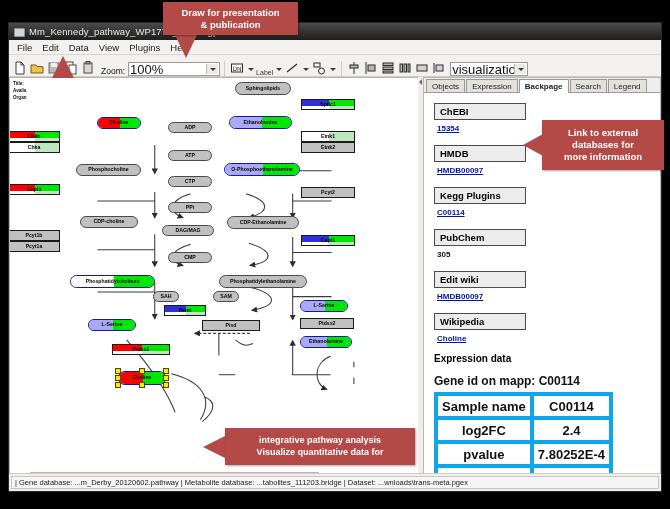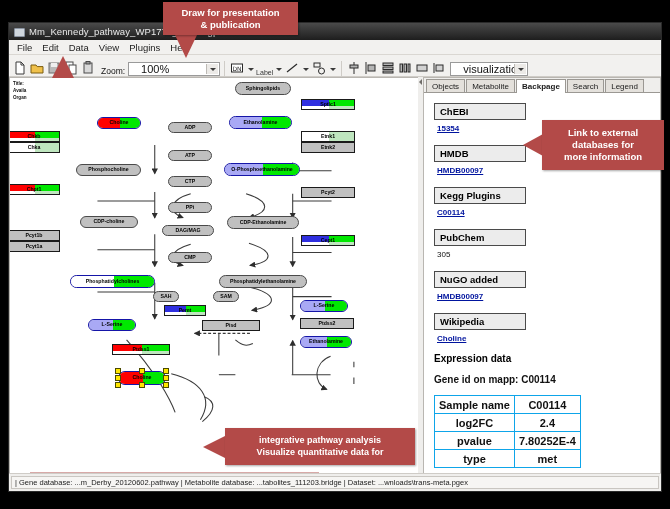--- a/index.html
+++ b/index.html
@@ -20,21 +20,21 @@
   .menubar{height:15px;background:#f2f1ef;border-bottom:1px solid #dad7d2;
            display:flex;align-items:center;padding:0 3px;box-sizing:border-box;}
   .menubar span{font-size:9.5px;color:#1d1d1d;padding:0 5px;cursor:default;}
 
   .toolbar{height:22px;background:#f2f1ef;border-bottom:1px solid #cfccc7;
            display:flex;align-items:flex-end;padding:0 3px;box-sizing:border-box;gap:1px;}
   .tb-btn{width:16px;height:16px;position:relative;display:inline-block;}
   .tb-sep{width:1px;height:15px;background:#cfccc7;margin:0 3px;}
   .zoomlbl{font-size:8.5px;color:#111;margin:0 2px 0 4px;}
   .combo{height:14px;border:1px solid #9a9a9a;background:#fff;display:flex;align-items:center;
-         font-size:11px;color:#111;padding-left:12px;box-sizing:border-box;position:relative;}
+         font-size:13px;color:#111;padding-left:1px;box-sizing:border-box;position:relative;}
   .combo .arw{position:absolute;right:1px;top:1px;bottom:1px;width:11px;background:#eceae7;
       border-left:1px solid #bdbab5;display:flex;align-items:center;justify-content:center;}
   .combo .arw:after{content:"";border-left:3px solid transparent;border-right:3px solid transparent;
       border-top:3.5px solid #3a3a3a;}
   .zoomcombo{width:92px;}
   .viscombo{width:78px;margin-left:2px;}
   .drop-arw{width:9px;height:14px;display:flex;align-items:center;justify-content:center;}
   .drop-arw:after{content:"";border-left:3px solid transparent;border-right:3px solid transparent;
       border-top:3.5px solid #3a3a3a;}
   .mini-lbl{font-size:7px;color:#333;}
@@ -54,25 +54,25 @@
             padding-left:2px;box-sizing:border-box;border-bottom:1px solid #9b9893;}
   .tab{font-size:8px;color:#1b1b1b;padding:1.5px 5px 1.5px;background:#e4e1dc;
        border:1px solid #9b9893;border-bottom:none;margin-right:1px;white-space:nowrap;}
   .tab.active{background:#fff;position:relative;top:1px;padding-bottom:2.5px;font-weight:bold;}
 
   .sidecontent{flex:1;overflow:hidden;position:relative;padding:8px 0 0 10px;}
   .db-head{display:inline-block;min-width:80px;background:#ececec;border:1px solid #4a4a4a;
            font-size:9.5px;font-weight:bold;color:#000;padding:2px 5px;margin-bottom:4px;}
   .db-link{font-size:8px;color:#00149e;text-decoration:underline;font-weight:bold;
            display:block;margin:0 0 10px 3px;}
-  .db-plain{font-size:8px;color:#111;display:block;margin:0 0 10px 3px;font-weight:normal;}
+  .db-plain{font-size:8px;color:#111;display:block;margin:0 0 10px 3px;font-weight:bold;}
   .expr-title{font-size:10px;font-weight:bold;color:#000;margin:2px 0 10px 0;}
-  .gene-id{font-size:10px;font-weight:bold;color:#111;margin-bottom:10px;}
+  .gene-id{font-size:12px;font-weight:bold;color:#111;margin-bottom:4px;}
   table.expr{border-collapse:collapse;}
-  table.expr td{border:1px solid #0ea5e9;font-size:11px;font-weight:bold;color:#111;
+  table.expr td{border:4px solid #0ea5e9;font-size:13px;font-weight:bold;color:#111;
     padding:2.5px 4px;text-align:center;min-width:52px;}
 
   .statusbar{position:absolute;left:0;right:0;bottom:0;height:17px;background:#efeeec;
              border-top:1px solid #cfccc7;display:flex;align-items:center;}
   .statusbar .sb{flex:1;margin:1px 2px;border:1px solid #c9c6c1;background:#f6f5f3;height:13px;
                  display:flex;align-items:center;padding-left:3px;box-sizing:border-box;
                  font-size:7.5px;color:#1b1b1b;white-space:nowrap;overflow:hidden;}
 
   
   .node{position:absolute;box-sizing:border-box;display:flex;align-items:center;
@@ -444,40 +444,40 @@
         <div class="wikibanner" style="left:20px;top:394px;width:287px;height:34px;">
           
         </div>
       </div>
 
       <div class="splitter"></div>
 
       <div class="side">
         <div class="tabstrip">
           <div class="tab">Objects</div>
-          <div class="tab">Metabolite</div>
+          <div class="tab">Expression</div>
           <div class="tab active">Backpage</div>
           <div class="tab">Search</div>
           <div class="tab">Legend</div>
         </div>
 
         <div class="sidecontent">
           <div class="db-head">ChEBI</div>
           <a class="db-link" href="#">15354</a>
 
           <div class="db-head">HMDB</div>
           <a class="db-link" href="#">HMDB00097</a>
 
           <div class="db-head">Kegg Plugins</div>
           <a class="db-link" href="#">C00114</a>
 
           <div class="db-head">PubChem</div>
           <span class="db-plain">305</span>
 
-          <div class="db-head">NuGO added</div>
+          <div class="db-head">Edit wiki</div>
           <a class="db-link" href="#">HMDB00097</a>
 
           <div class="db-head">Wikipedia</div>
           <a class="db-link" href="#">Choline</a>
 
           <div class="expr-title">Expression data</div>
           <div class="gene-id">Gene id on mapp: C00114</div>
 
           <table class="expr">
             <tbody>

